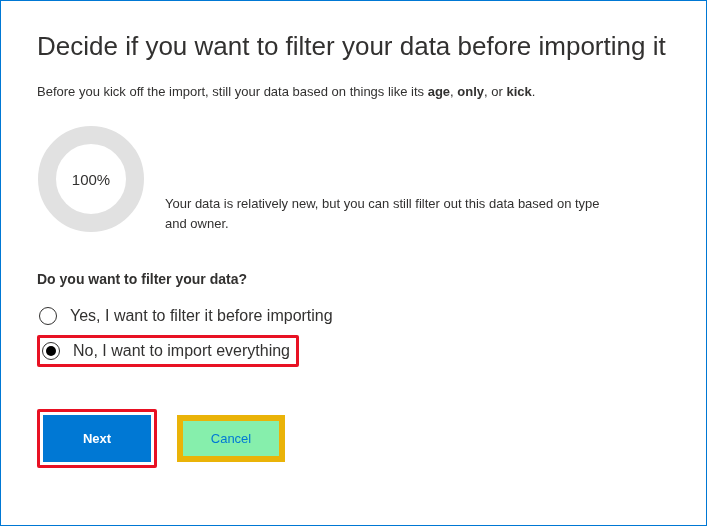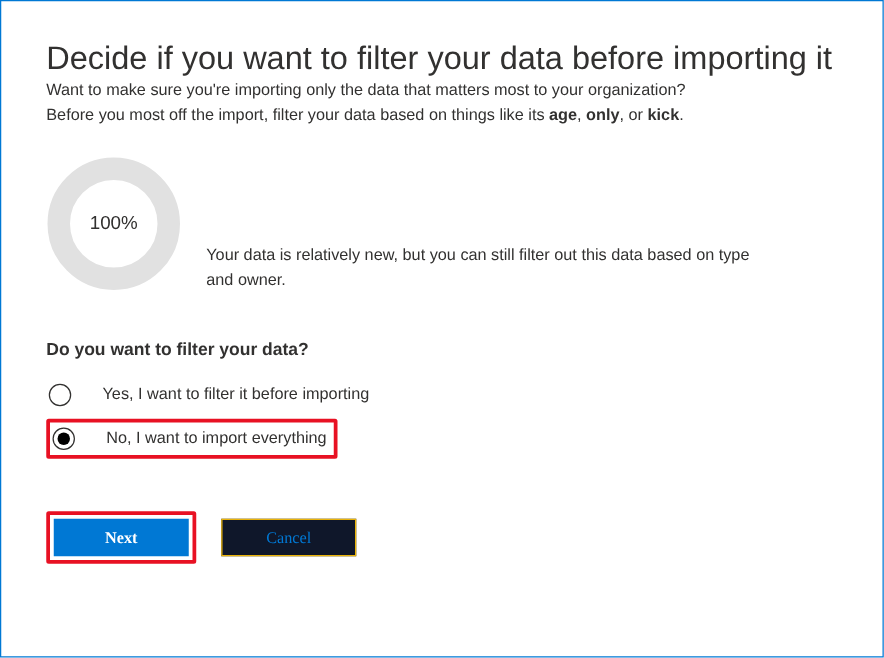--- a/index.html
+++ b/index.html
@@ -66,24 +66,24 @@
       color: #323130;
       margin-bottom: 16px;
     }
     .radio-group {
       display: flex;
       flex-direction: column;
       gap: 6px;
     }
     .radio-option {
       display: flex;
-      align-items: flex-start;
-      gap: 25px;
+      align-items: flex-end;
+      gap: 13px;
       padding: 4px 6px 4px 2px;
-      font-size: 13px;
+      font-size: 16px;
       color: #323130;
       cursor: pointer;
       width: fit-content;
     }
     .radio-circle {
       width: 18px;
       height: 18px;
       border: 1px solid #323130;
       border-radius: 50%;
       display: flex;
@@ -108,49 +108,49 @@
       margin-top: 42px;
       align-items: center;
     }
     .btn-wrap {
       display: inline-block;
     }
     .btn-wrap.highlight {
       padding: 3px;
     }
     .btn {
-      height: 30px;
+      height: 47px;
       min-width: 108px;
       font-size: 13px;
-      font-family: Liberation Serif, serif;
+      font-family: Liberation Sans, sans-serif;
       cursor: pointer;
       display: inline-flex;
       align-items: center;
       justify-content: center;
     }
     .btn-primary {
       background: #0078d4;
       color: #fff;
       border: none;
       font-weight: 600;
     }
     .btn-secondary {
-      background: #0f172a;
+      background: #86efac;
       color: #0078d4;
-      border: 1px solid #eab308;
+      border: 6px solid #eab308;
     }
   </style>
 </head>
 <body>
 
 <h1 class="title">Decide if you want to filter your data before importing it</h1>
 
 <p class="intro">
-  <span>Want to make sure you're importing only the data that matters most to your organization?</span><br>
-  <span>Before you most off the import, filter your data based on things like its </span><b>age</b>, <b>only</b>, or <b>kick</b>.
+  <br>
+  <span>Before you kick off the import, still your data based on things like its </span><b>age</b>, <b>only</b>, or <b>kick</b>.
 </p>
 
 <div class="donut-row">
   <div class="donut">
     <svg viewBox="0 0 108 108">
       <circle cx="54" cy="54" r="44" fill="none" stroke="#e1e1e1" stroke-width="18"></circle>
     </svg>
     <div class="donut-label">100%</div>
   </div>
   <div class="donut-text">Your data is relatively new, but you can still filter out this data based on type and owner.</div>

